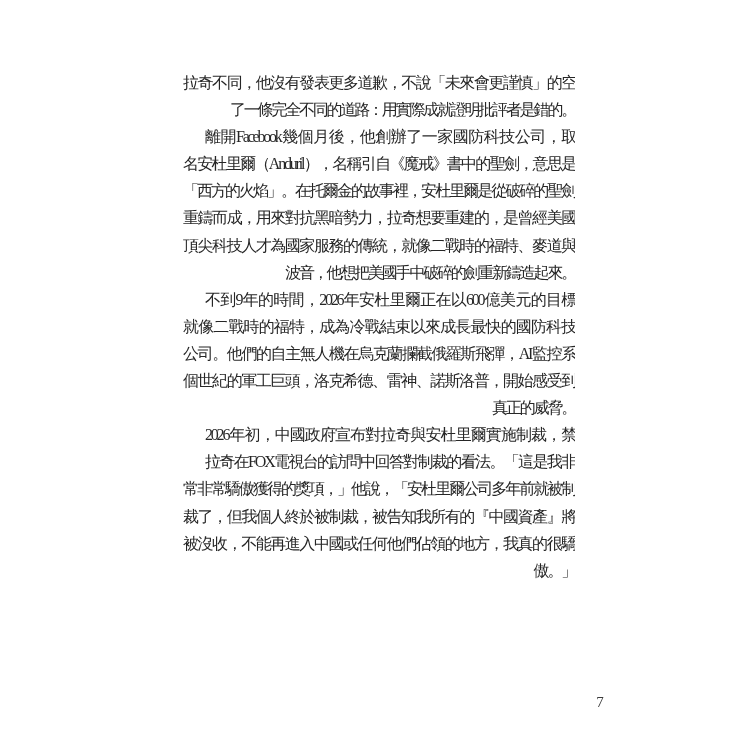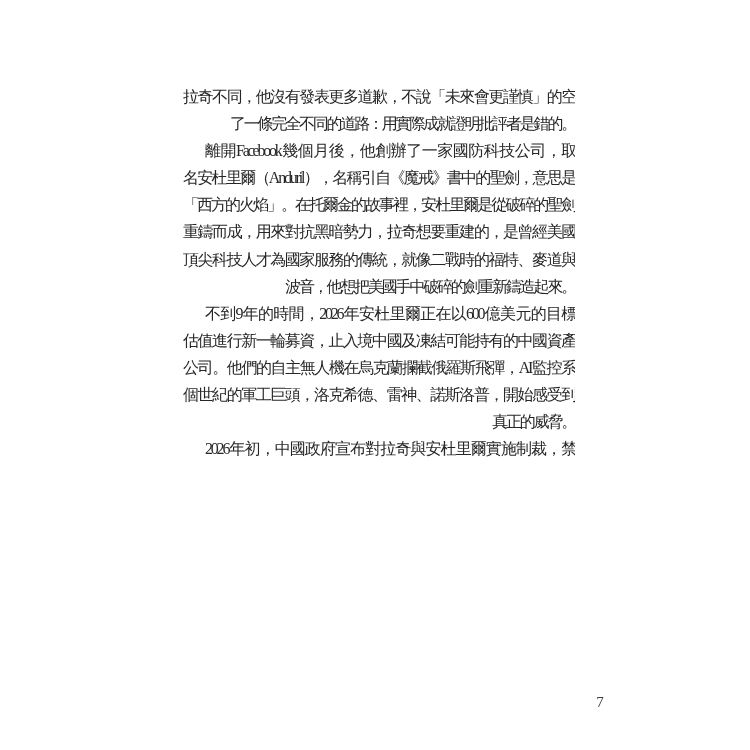--- a/index.html
+++ b/index.html
@@ -13,21 +13,21 @@
   .page {
     position: relative;
     width: 750px;
     height: 750px;
     background: #ffffff;
     overflow: hidden;
   }
   .text-block {
     position: absolute;
     left: 183px;
-    top: 83px;
+    top: 69px;
     width: 392px;
     color: #262626;
     font-size: 16px;
   }
   .paragraph {
     margin: 0;
     padding: 0;
   }
   .line {
     height: 27.1px;
@@ -69,23 +69,30 @@
       <div class="paragraph">
         <div class="line justify indent">離開Facebook幾個月後，他創辦了一家國防科技公司，取</div>
         <div class="line justify">名安杜里爾（Anduril），名稱引自《魔戒》書中的聖劍，意思是</div>
         <div class="line justify">「西方的火焰」。在托爾金的故事裡，安杜里爾是從破碎的聖劍</div>
         <div class="line justify">重鑄而成，用來對抗黑暗勢力，拉奇想要重建的，是曾經美國</div>
         <div class="line justify">頂尖科技人才為國家服務的傳統，就像二戰時的福特、麥道與</div>
         <div class="line">波音，他想把美國手中破碎的劍重新鑄造起來。</div>
       </div>
       <div class="paragraph">
         <div class="line justify indent">不到9年的時間，2026年安杜里爾正在以600億美元的目標</div>
-        <div class="line justify">估值進行新一輪募資，止入境中國及凍結可能持有的中國資產</div>
+        <div class="line justify">就像二戰時的福特，成為冷戰結束以來成長最快的國防科技</div>
         <div class="line justify">公司。他們的自主無人機在烏克蘭攔截俄羅斯飛彈，AI監控系</div>
         <div class="line justify">個世紀的軍工巨頭，洛克希德、雷神、諾斯洛普，開始感受到</div>
         <div class="line">真正的威脅。</div>
       </div>
       <div class="paragraph">
         <div class="line justify indent">2026年初，中國政府宣布對拉奇與安杜里爾實施制裁，禁</div>
       </div>
+      <div class="paragraph">
+        <div class="line justify indent">拉奇在FOX電視台的訪問中回答對制裁的看法。「這是我非</div>
+        <div class="line justify">常非常驕傲獲得的獎項，」他說，「安杜里爾公司多年前就被制</div>
+        <div class="line justify">裁了，但我個人終於被制裁，被告知我所有的『中國資產』將</div>
+        <div class="line justify">被沒收，不能再進入中國或任何他們佔領的地方，我真的很驕</div>
+        <div class="line">傲。」</div>
+      </div>
     </div>
   <div class="page-number">7</div>
 </div>
 
 </body></html>

